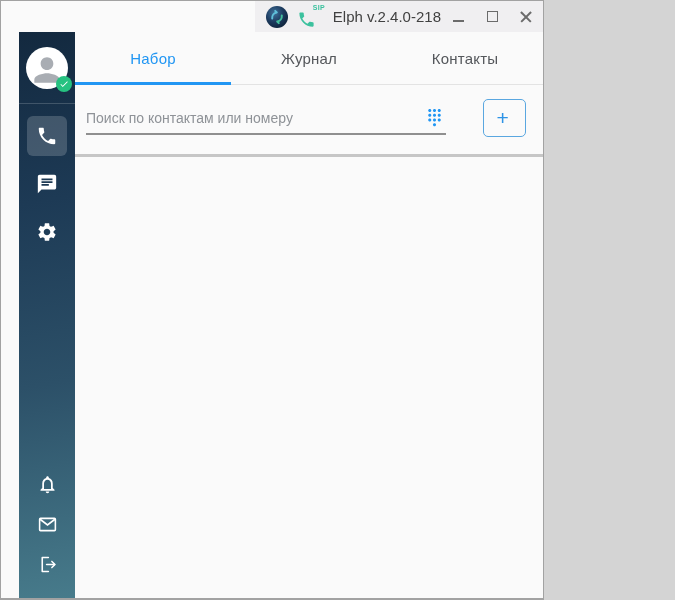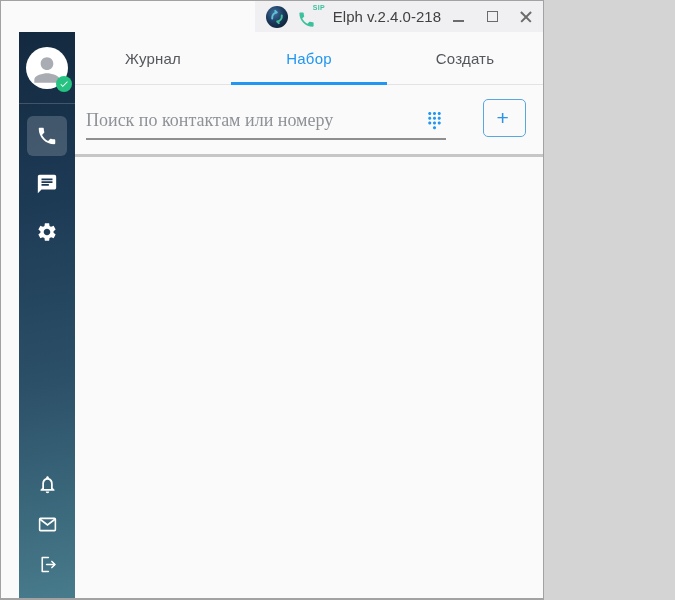--- a/index.html
+++ b/index.html
@@ -107,22 +107,22 @@
     display: flex; align-items: flex-start;
     padding: 14px 17px 0 11px;
   }
   .search-wrap {
     position: relative; width: 360px; margin-top: 5px;
     border-bottom: 2px solid #8f8f8f;
     display: flex; align-items: center;
   }
   .search-input {
     width: 100%; border: none; outline: none; background: transparent;
-    font-size: 18px; color: #3c3c3c; padding: 6px 26px 7px 0;
-    font-family: Liberation Serif, serif;
+    font-size: 14px; color: #3c3c3c; padding: 6px 26px 7px 0;
+    font-family: Liberation Sans, sans-serif;
   }
   .search-input::placeholder { color: #8e9297; opacity: 1; }
   .dialpad-btn {
     position: absolute; right: 2px; top: 50%; transform: translateY(-54%);
     width: 20px; height: 22px; color: #2196f3; cursor: pointer;
     display: flex; align-items: center; justify-content: center;
   }
   .dialpad-btn svg { width: 19px; height: 21px; }
   .conference-btn {
     margin-left: auto; height: 38px; padding: 0 16px 0 13px;
@@ -228,23 +228,23 @@
               <path d="M13 4H6v16h7"></path>
               <path d="M11 12h9"></path>
               <path d="M17 8.5l3.5 3.5-3.5 3.5"></path>
             </svg>
         </div>
       </div>
     </div>
 
     <div class="main">
       <div class="tabbar">
+        <div class="tab active">Набор</div>
         <div class="tab">Журнал</div>
-        <div class="tab active">Набор</div>
-        <div class="tab">Создать</div>
+        <div class="tab">Контакты</div>
       </div>
 
       <div class="toolbar">
         <div class="search-wrap">
           <input class="search-input" type="text" placeholder="Поиск по контактам или номеру" style="">
           <span class="dialpad-btn">
             <svg viewBox="0 0 24 24" fill="currentColor">
                 <path d="M12 19c-1.1 0-2 .9-2 2s.9 2 2 2 2-.9 2-2-.9-2-2-2zM6 1c-1.1 0-2 .9-2 2s.9 2 2 2 2-.9 2-2-.9-2-2-2zm0 6c-1.1 0-2 .9-2 2s.9 2 2 2 2-.9 2-2-.9-2-2-2zm0 6c-1.1 0-2 .9-2 2s.9 2 2 2 2-.9 2-2-.9-2-2-2zm12-8c1.1 0 2-.9 2-2s-.9-2-2-2-2 .9-2 2 .9 2 2 2zm-6 8c-1.1 0-2 .9-2 2s.9 2 2 2 2-.9 2-2-.9-2-2-2zm6 0c-1.1 0-2 .9-2 2s.9 2 2 2 2-.9 2-2-.9-2-2-2zm0-6c-1.1 0-2 .9-2 2s.9 2 2 2 2-.9 2-2-.9-2-2-2zm-6 0c-1.1 0-2 .9-2 2s.9 2 2 2 2-.9 2-2-.9-2-2-2zm0-6c-1.1 0-2 .9-2 2s.9 2 2 2 2-.9 2-2-.9-2-2-2z"></path>
               </svg>
           </span>

